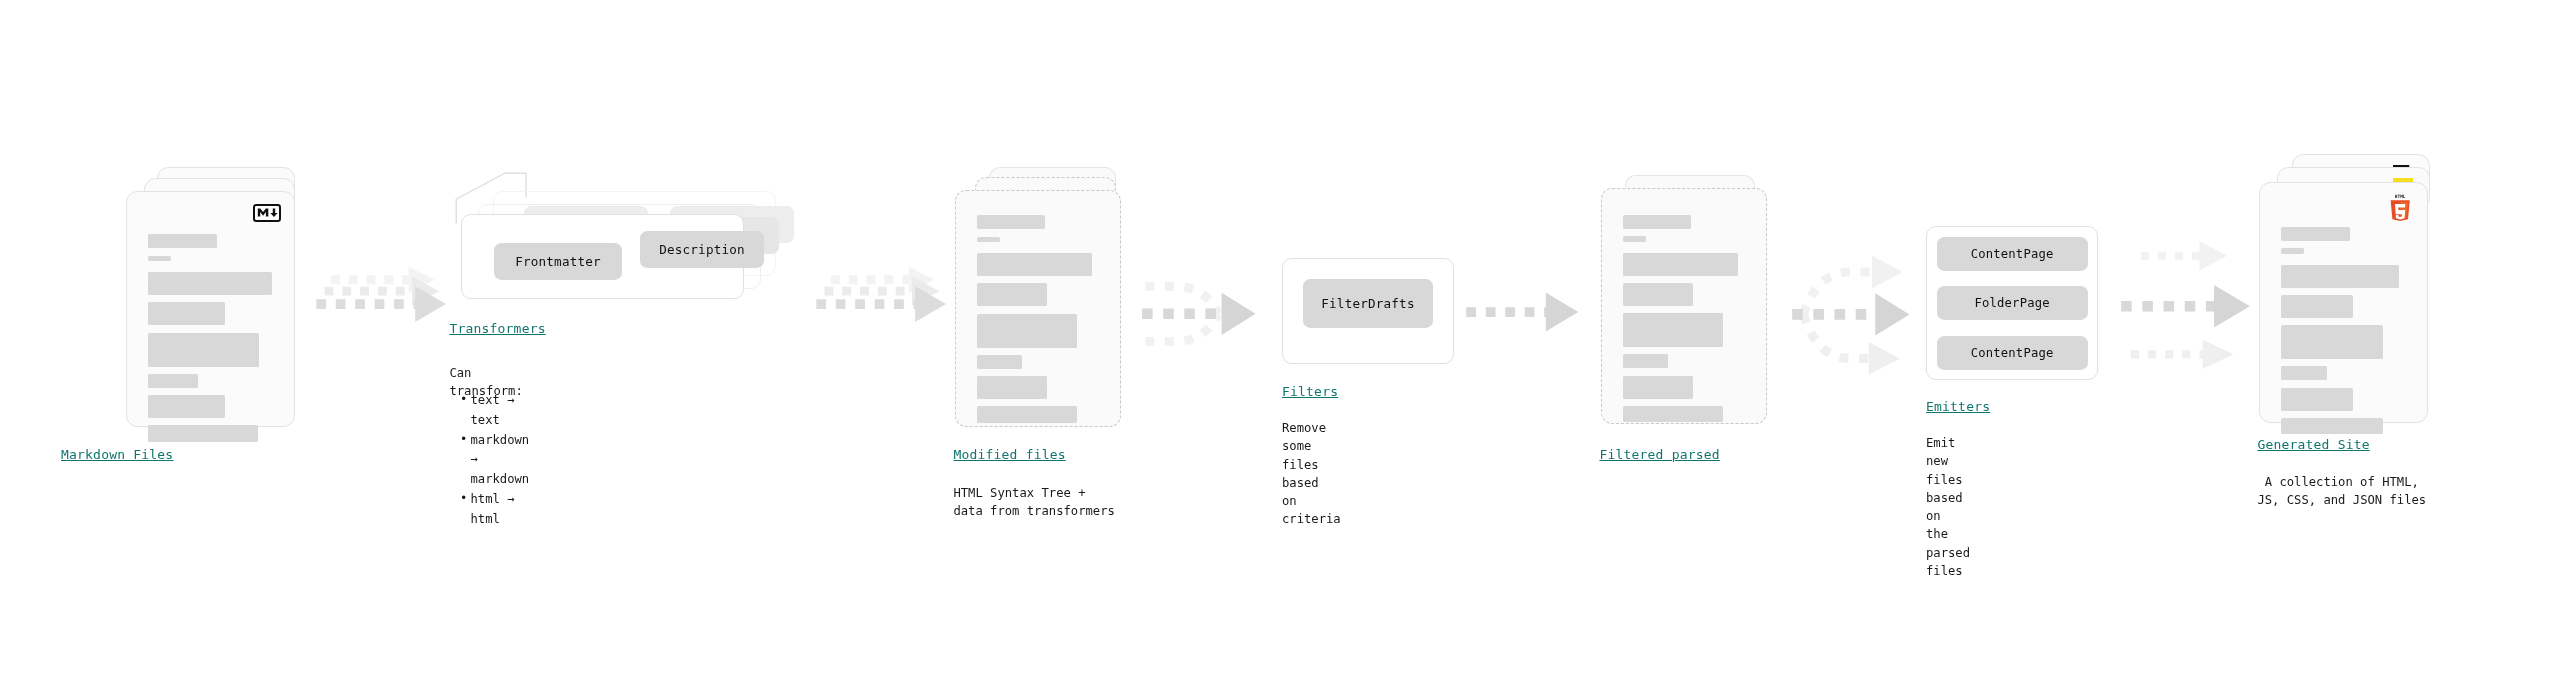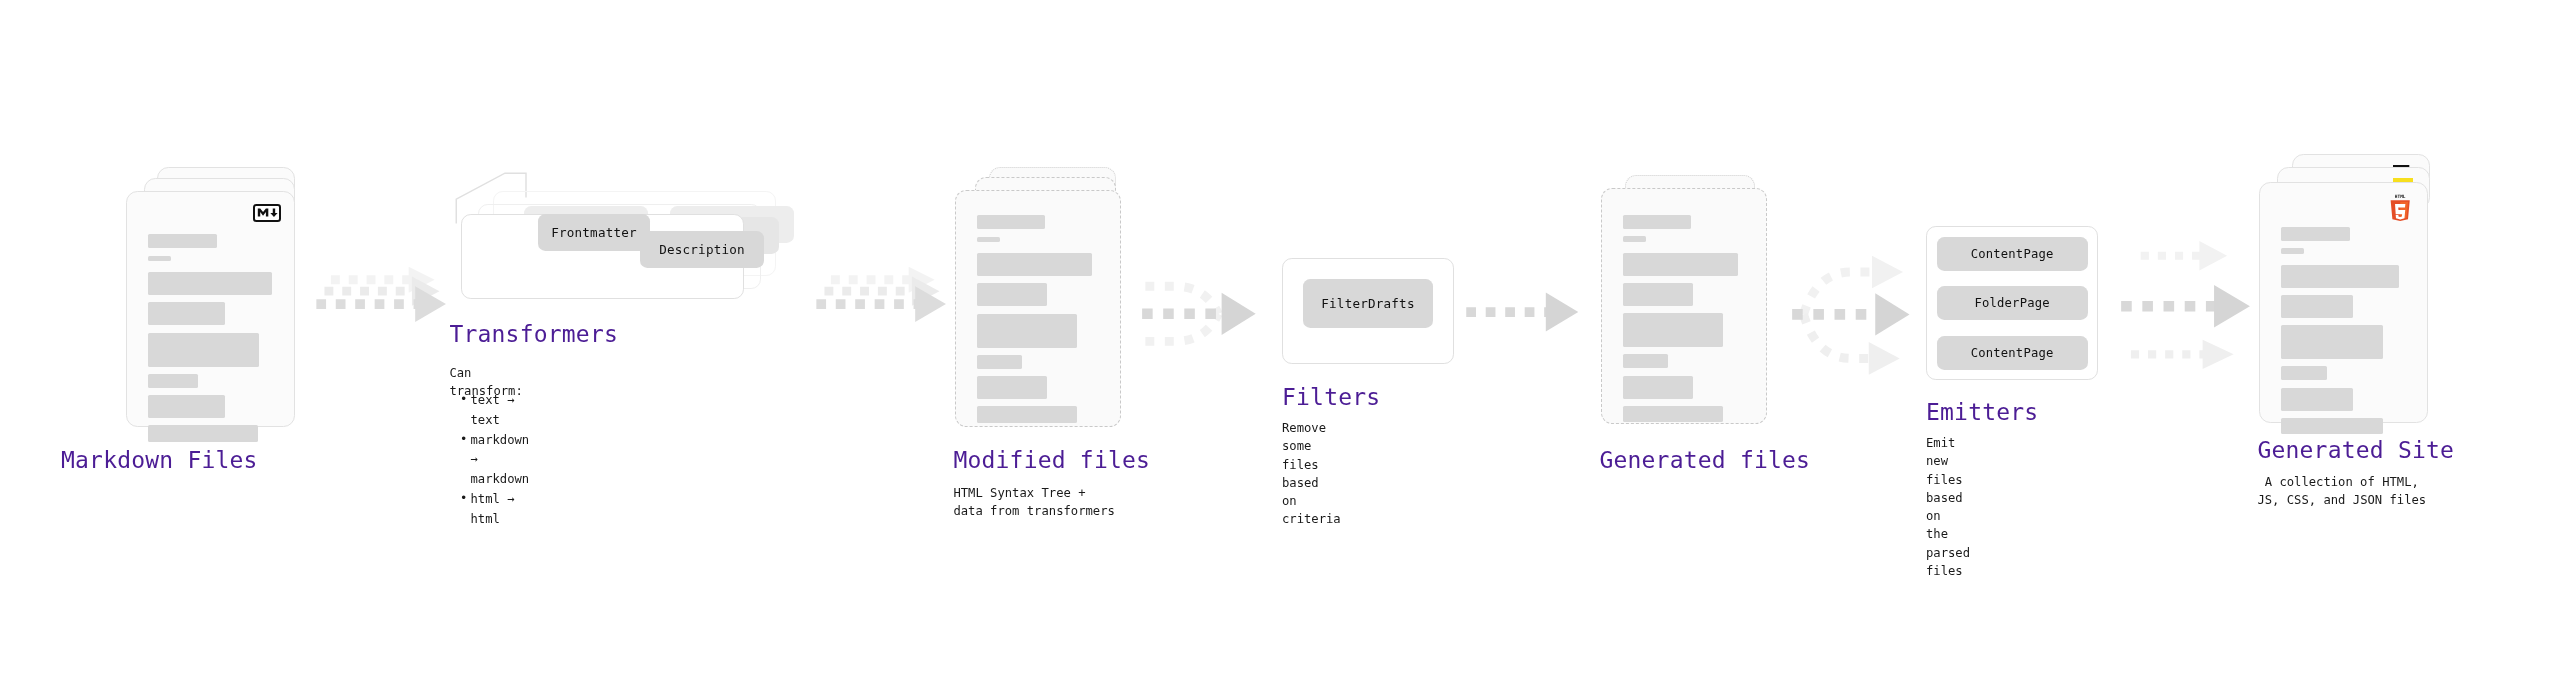--- a/index.html
+++ b/index.html
@@ -79,24 +79,25 @@
     font-size: 12.6px;
     letter-spacing: 0.2px;
     white-space: nowrap;
   }
   .chip.g1 { background: #e6e6e6; color: transparent; }
   .chip.g2 { background: #ededed; color: transparent; }
 
   
   .caption-title {
     position: absolute;
-    font-size: 23px;
-    color: #4c1d95;
+    font-size: 13px;
+    color: #0f766e;
     letter-spacing: 0.2px;
     white-space: nowrap;
+    text-decoration: underline;
   }
   .caption-sub {
     position: absolute;
     font-size: 12.2px;
     line-height: 1.5;
     color: #1a1a1a;
     white-space: pre-line;
   }
   .caption-list {
     position: absolute;
@@ -214,21 +215,21 @@
           <path d="M49 20 L60 25 L49 30 Z"></path>
       </g>
       <g stroke="#cfcfcf" stroke-width="2.2" fill="#cfcfcf">
         <line x1="0" y1="42" x2="47" y2="42"></line>
           <path d="M45 36 L58 42 L45 48 Z"></path>
       </g>
     </svg>
 
     <div class="groupbox" style="left:9.8px; top:47px; width:283px; height:85px;"></div>
 
-    <div class="chip" style="left:43px; top:47px; width:112px; height:37px;margin-left:44px;">Frontmatter</div>
+    <div class="chip" style="left:43px; top:76px; width:128px; height:37px;">Frontmatter</div>
     <div class="chip" style="left:189px; top:64px; width:124px; height:37px;">Description</div>
 
     <div class="caption-title" style="left:-1.6px; top:154px;">Transformers</div>
     <div class="caption-sub" style="left:-1.6px; top:197px;">Can transform:</div>
     <div class="caption-list" style="left:6.5px; top:224px;">
       <div class="li">text → text</div>
       <div class="li">markdown → markdown</div>
       <div class="li">html → html</div>
     </div>
   </div>
@@ -305,21 +306,21 @@
           <div class="lineblk" style="width:18%; height:5.7px; margin-bottom:10.6px;"></div>
           <div class="lineblk" style="width:92%; height:23px;"></div>
           <div class="lineblk" style="width:56%; height:23px;"></div>
           <div class="lineblk" style="width:80%; height:34px;"></div>
           <div class="lineblk" style="width:36%; height:14px;"></div>
           <div class="lineblk" style="width:56%; height:23px;"></div>
           <div class="lineblk" style="width:80%; height:16.3px;"></div>
         </div>
       </div>
     </div>
-    <div class="caption-title" style="left:-1.6px; top:272px;">Generated files</div>
+    <div class="caption-title" style="left:-1.6px; top:272px;">Filtered parsed</div>
   </div>
 
   <div class="node" style="left:1784px; top:228px;">
     <svg width="163" height="163" viewBox="0 0 200 200" aria-hidden="true">
       <path d="M24 106 Q40 54 82 54 H112" fill="none" stroke="#f1f1f1" stroke-width="11" stroke-dasharray="11 13"></path>
       <path d="M108 34 L146 54 L108 74 Z" fill="#f1f1f1"></path>
       <path d="M24 106 Q40 160 82 160 H108" fill="none" stroke="#efefef" stroke-width="11" stroke-dasharray="11 13"></path>
       <path d="M104 140 L142 160 L104 180 Z" fill="#efefef"></path>
       <line x1="10" y1="106" x2="116" y2="106" stroke="#d8d8d8" stroke-width="13" stroke-dasharray="13 13"></line>
       <path d="M112 80 L154 106 L112 132 Z" fill="#d5d5d5"></path>

